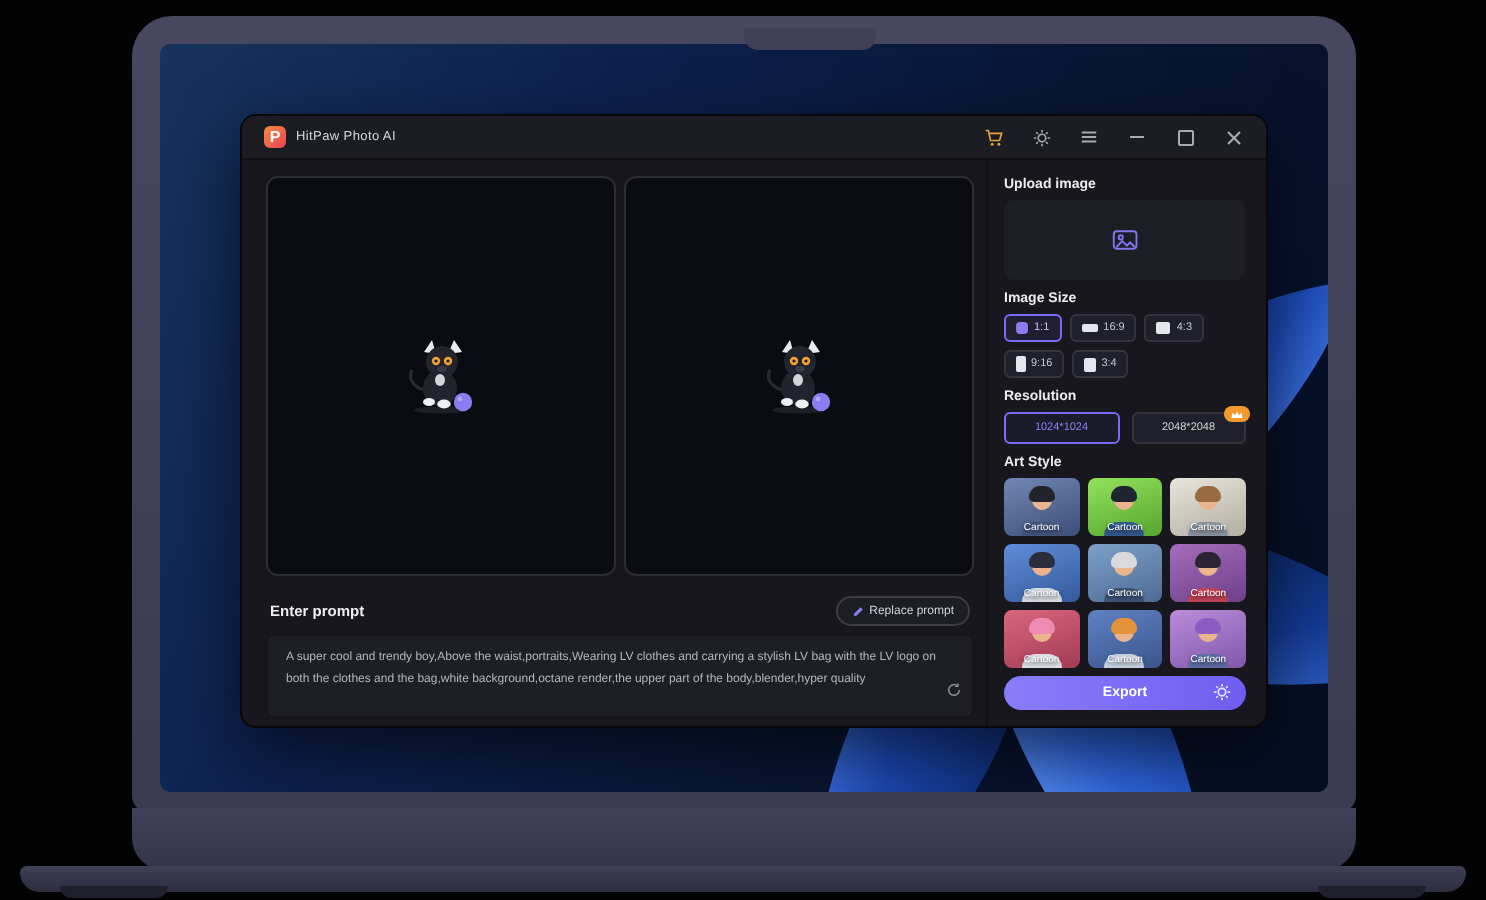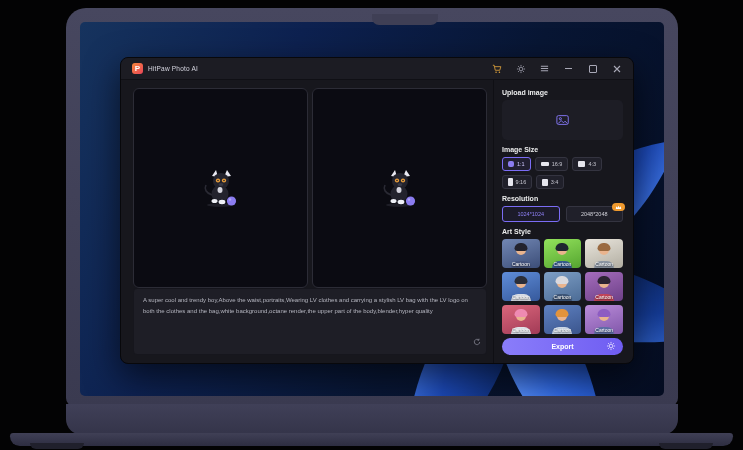--- a/index.html
+++ b/index.html
@@ -227,20 +227,29 @@
                   <ellipse cx="23" cy="17.5" rx="2.4" ry="1.5" fill="#3a3a46"></ellipse>
                   <ellipse cx="22" cy="23" rx="2.5" ry="3" fill="#e9e9f2" opacity="0.9"></ellipse>
                   <ellipse cx="16.5" cy="34" rx="3" ry="2" fill="#eef0f6"></ellipse>
                   <ellipse cx="24" cy="35" rx="3.4" ry="2.2" fill="#eef0f6"></ellipse>
                   <circle cx="33.5" cy="34" r="4.6" fill="#8b7cf0"></circle>
                   <circle cx="32" cy="32.5" r="1.2" fill="#b0a6f7"></circle>
                 </svg>
               </div>
             </div>
 
+            <div class="prompt-head">
+              <span class="prompt-title">Enter prompt</span>
+              <span class="replace-btn">
+                <svg width="6" height="6" viewBox="0 0 10 10">
+                  <path d="M1.5 8.5l.6-2.4 5-5 1.8 1.8-5 5z" fill="#8b7cf7"></path>
+                </svg>
+                <span>Replace prompt</span>
+              </span>
+            </div>
 
             <div class="prompt-box">
               <textarea class="prompt" spellcheck="false" style="">A super cool and trendy boy,Above the waist,portraits,Wearing LV clothes and carrying a stylish LV bag with the LV logo on both the clothes and the bag,white background,octane render,the upper part of the body,blender,hyper quality</textarea>
               <span class="refresh">
                 <svg width="8" height="8" viewBox="0 0 12 12" fill="none" stroke="currentColor" stroke-width="1.1">
                   <path d="M10 6a4 4 0 1 1-1.2-2.9"></path>
                   <path d="M9 1v2.3H6.7" stroke-width="1"></path>
                 </svg>
               </span>
             </div>

